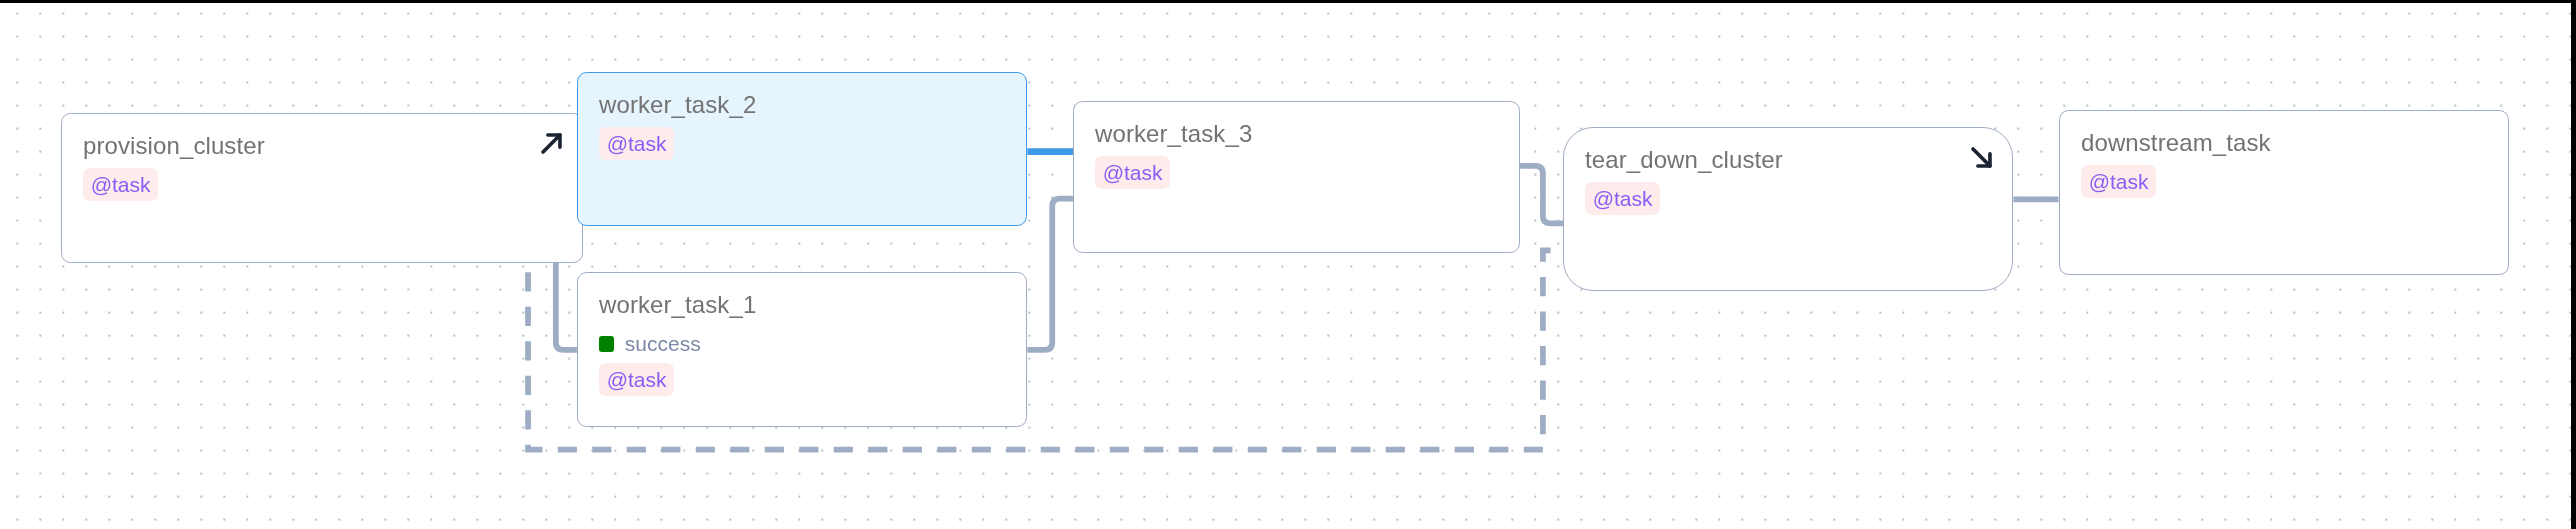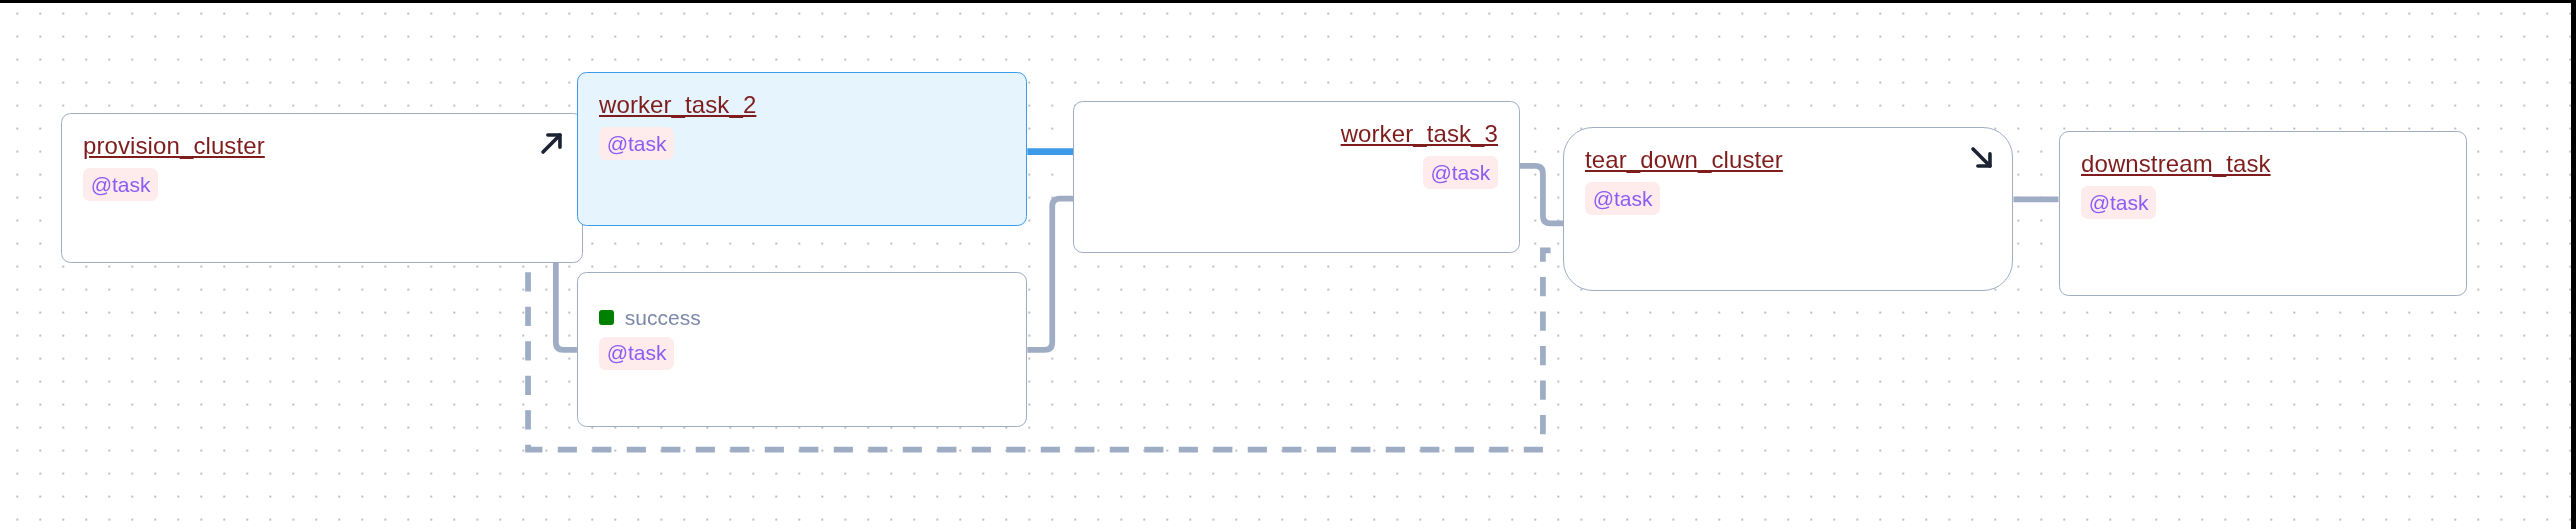--- a/index.html
+++ b/index.html
@@ -38,25 +38,24 @@
     border: 1.5px solid #9fadc4;
     border-radius: 9.6px;
     padding: 19px 21px 0 21px;
   }
   .node.selected {
     background: #e6f4fe;
     border: 1.9px solid #3c9ae8;
   }
   .node-title {
     font-size: 24px;
-    color: #7f1d1d;
+    color: #737373;
     line-height: 1.1;
     letter-spacing: 0.1px;
     white-space: nowrap;
-    text-decoration: underline;
   }
   .node-status {
     display: flex;
     align-items: center;
     gap: 10.5px;
     margin-top: 15px;
   }
   .status-swatch {
     width: 15.3px; height: 15.3px;
     border-radius: 2.9px;
@@ -125,50 +124,51 @@
   </div>
 
   <div class="node selected" style="left:577px; top:69px; width:450px; height:154px;">
     <div class="node-title">worker_task_2</div>
     <div class="badge-row">
       <span class="badge">@task</span>
     </div>
   </div>
 
   <div class="node" style="left:577px; top:269px; width:450px; height:155px;">
+    <div class="node-title">worker_task_1</div>
     <div class="node-status">
       <span class="status-swatch"></span>
       <span class="status-label">success</span>
     </div>
     <div class="badge-row">
       <span class="badge">@task</span>
     </div>
   </div>
 
-  <div class="node" style="left:1073px; top:98px; width:447px; height:152px;text-align:right;">
+  <div class="node" style="left:1073px; top:98px; width:447px; height:152px;">
     <div class="node-title">worker_task_3</div>
     <div class="badge-row">
       <span class="badge">@task</span>
     </div>
   </div>
 
   <div class="node" style="left:1563px; top:124px; width:450px; height:164px;border-radius:30px;">
     <div class="node-title">tear_down_cluster</div>
     <div class="badge-row">
       <span class="badge">@task</span>
     </div>
     <span class="corner-icon">
       <svg viewBox="0 0 24 24" fill="none" stroke="currentColor" stroke-width="3" stroke-linecap="round" stroke-linejoin="round">
         <line x1="5" y1="5" x2="19" y2="19"></line>
           <polyline points="19,9 19,19 9,19"></polyline>
       </svg>
     </span>
   </div>
 
-  <div class="node" style="left:2059px; top:128px; width:408px; height:165px;">
+  <div class="node" style="left:2059px; top:107px; width:450px; height:165px;">
     <div class="node-title">downstream_task</div>
     <div class="badge-row">
       <span class="badge">@task</span>
     </div>
   </div>
 
 </div>
 
 
 </body></html>

